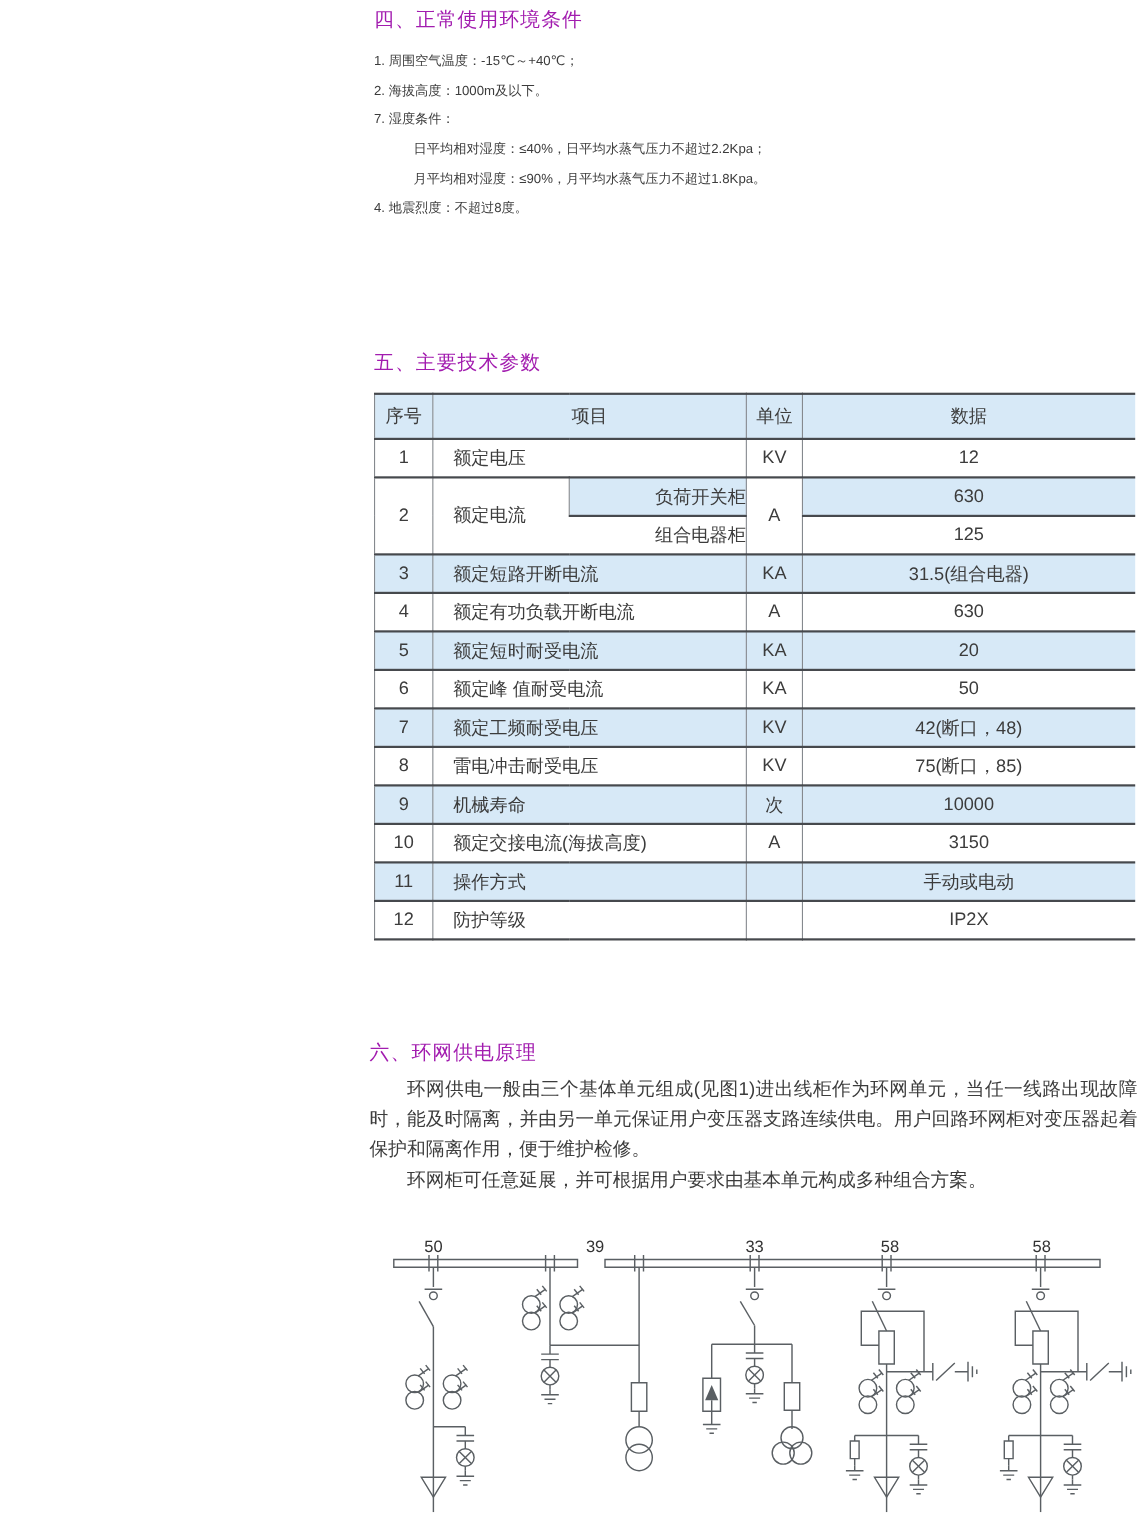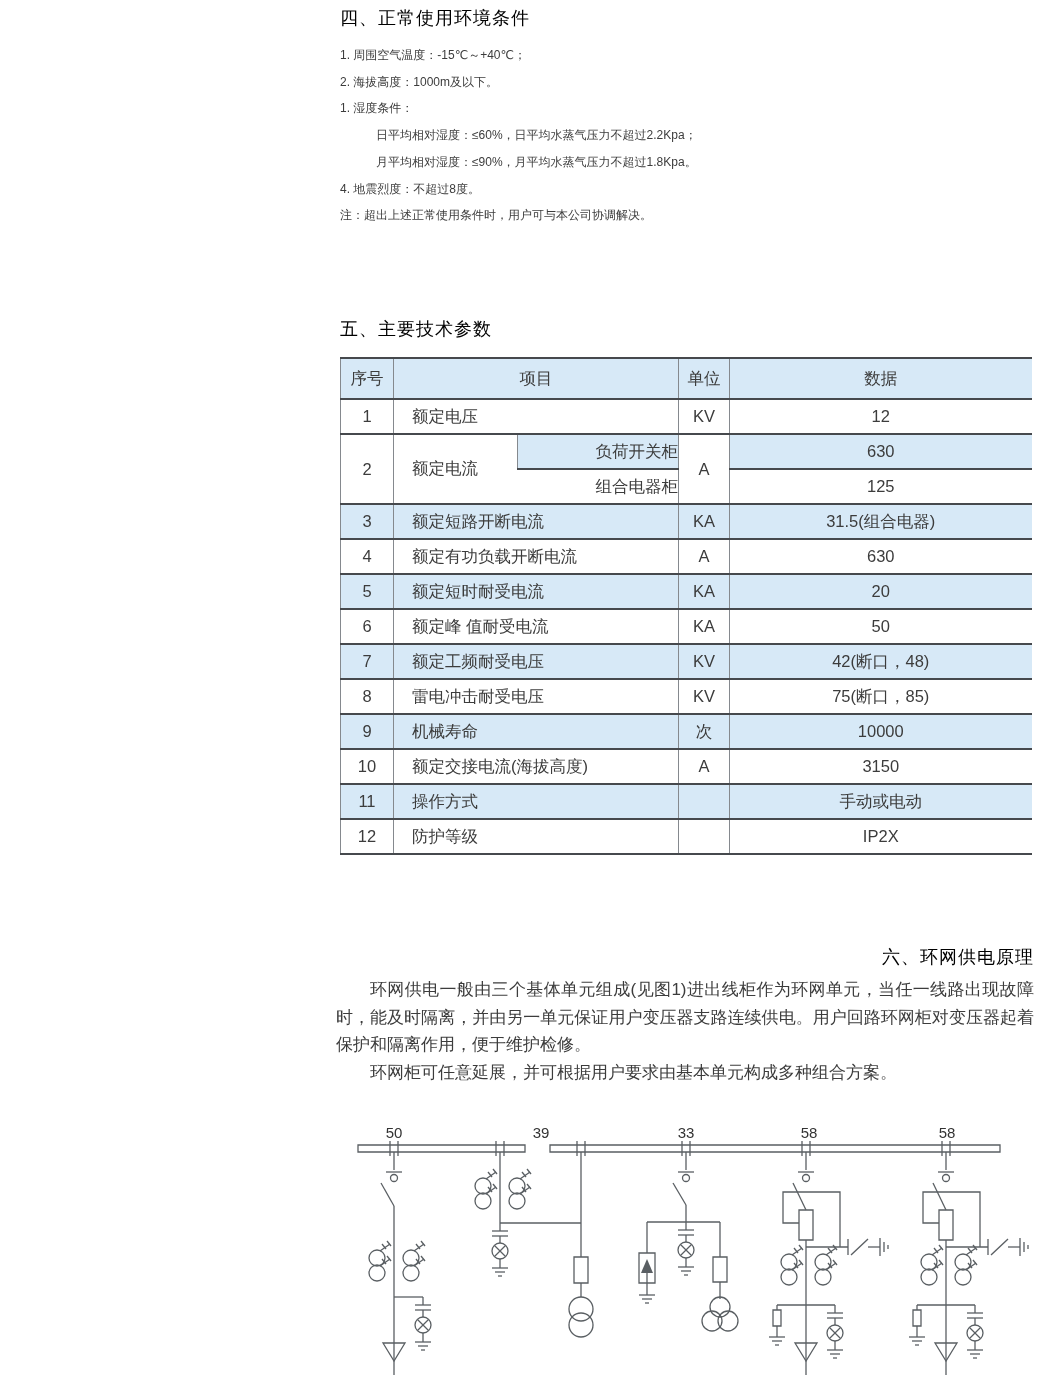--- a/index.html
+++ b/index.html
@@ -4,21 +4,21 @@
 <style>
   :root{
     --stripe:#d7e9f7; --border-dark:#46494d; --border-light:#85898e;
     --text:#3c3c3c; --stroke:#5a5f63; --bg:#ffffff;
   }
   *{margin:0;padding:0;box-sizing:border-box;}
   html,body{background:#fff;}
   body{font-family:"Liberation Sans","DejaVu Sans",sans-serif;color:var(--text);}
   #page{position:relative;width:1044px;height:1375px;background:var(--bg);overflow:hidden;}
 
-  .sec-title{font-size:18px;letter-spacing:1px;color:#000000;}
+  .sec-title{font-size:18px;letter-spacing:1px;color:#a21caf;}
 
   
   .sec4{position:absolute;left:340px;top:6px;width:700px;}
   .sec4 .sec-title{margin-bottom:12px;}
   .cond-line{font-size:12px;line-height:26.7px;white-space:nowrap;}
   .cond-line.indent{padding-left:36px;}
 
   
   .sec5-title{position:absolute;left:340px;top:317px;}
   table.params{
@@ -37,44 +37,43 @@
   table.params tr.head{height:41px;}
   .blue{background:var(--stripe);}
   .c{text-align:center;}
   .l{text-align:left;padding-left:18px;}
   .lp{text-align:right;padding-left:14px;}
   tr.r2a{border-bottom:none;}
   tr.r2a td.subline{border-bottom:1px solid var(--border-light);}
 
   
   .sec6{position:absolute;left:336px;top:945px;width:698px;}
-  .sec6 .sec-title{margin-bottom:7px;text-align:right;}
+  .sec6 .sec-title{margin-bottom:7px;}
   .sec6 p{font-size:17px;line-height:27.6px;text-indent:2em;text-align:justify;}
 
   
   .diagram{position:absolute;left:330px;top:1122px;}
   .diagram *{vector-effect:non-scaling-stroke;}
   .dg{stroke:var(--stroke);stroke-width:1.3;fill:none;}
   .dg-fill{fill:var(--stroke);stroke:none;}
   .dg-label{fill:#333;font-size:15px;font-family:"Liberation Sans","DejaVu Sans",sans-serif;}
 </style>
 </head>
 <body>
 
 <div id="page">
 
   <div class="sec4">
     <div class="sec-title">四、正常使用环境条件</div>
     <div class="cond-line">1. 周围空气温度：-15℃～+40℃；</div>
     <div class="cond-line">2. 海拔高度：1000m及以下。</div>
-    <div class="cond-line">1. 湿度条件：</div>
-    <div class="cond-line indent">日平均相对湿度：≤60%，日平均水蒸气压力不超过2.2Kpa；</div>
+    <div class="cond-line">7. 湿度条件：</div>
+    <div class="cond-line indent">日平均相对湿度：≤40%，日平均水蒸气压力不超过2.2Kpa；</div>
     <div class="cond-line indent">月平均相对湿度：≤90%，月平均水蒸气压力不超过1.8Kpa。</div>
     <div class="cond-line">4. 地震烈度：不超过8度。</div>
-    <div class="cond-line">注：超出上述正常使用条件时，用户可与本公司协调解决。</div>
   </div>
 
   <div class="sec-title sec5-title">五、主要技术参数</div>
 
   <table class="params">
     <colgroup>
         <col style="width:53px">
         <col style="width:124px">
         <col style="width:161px">
         <col style="width:51px">

